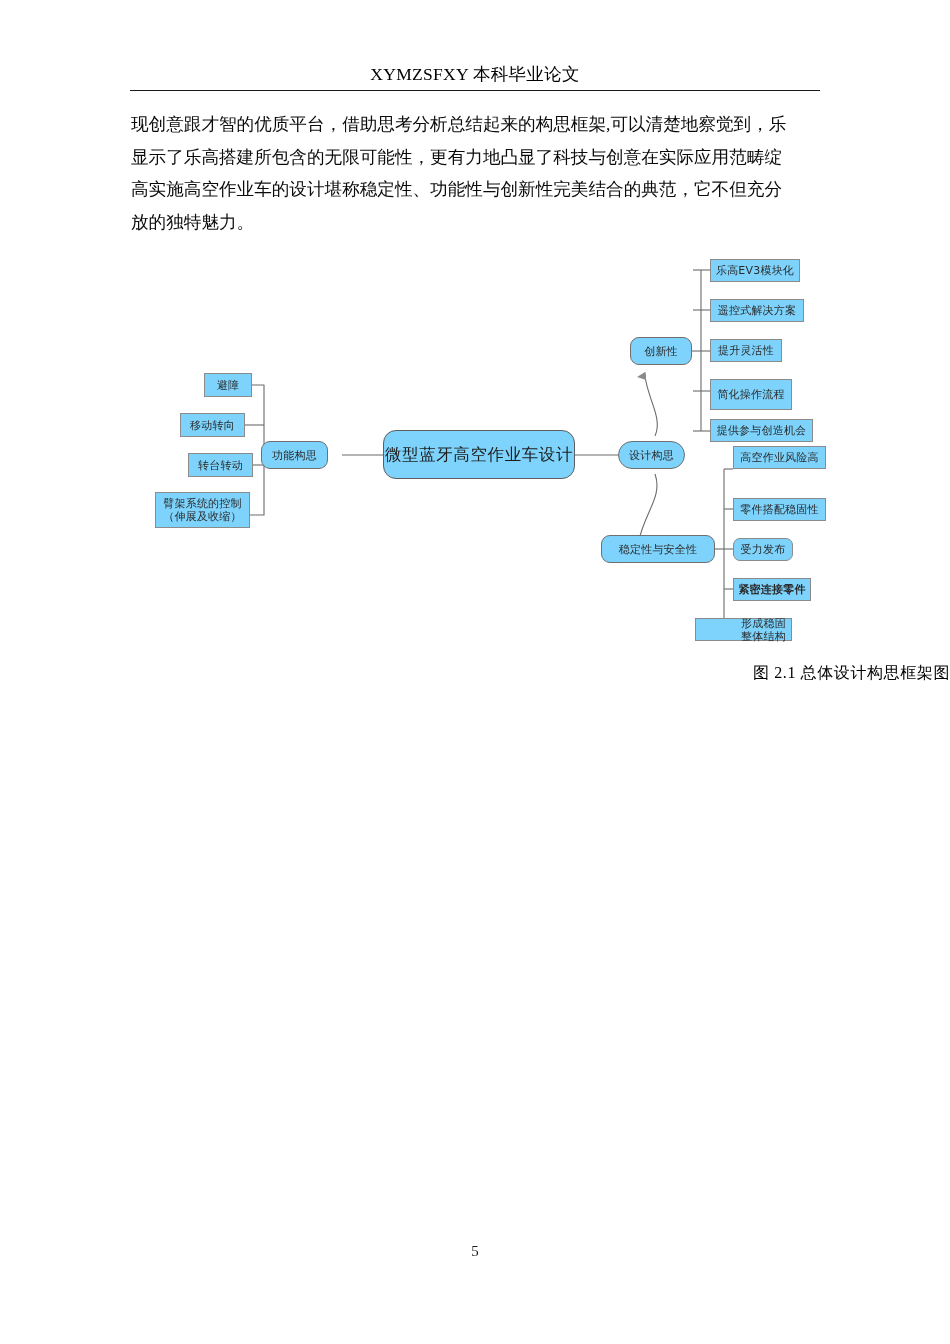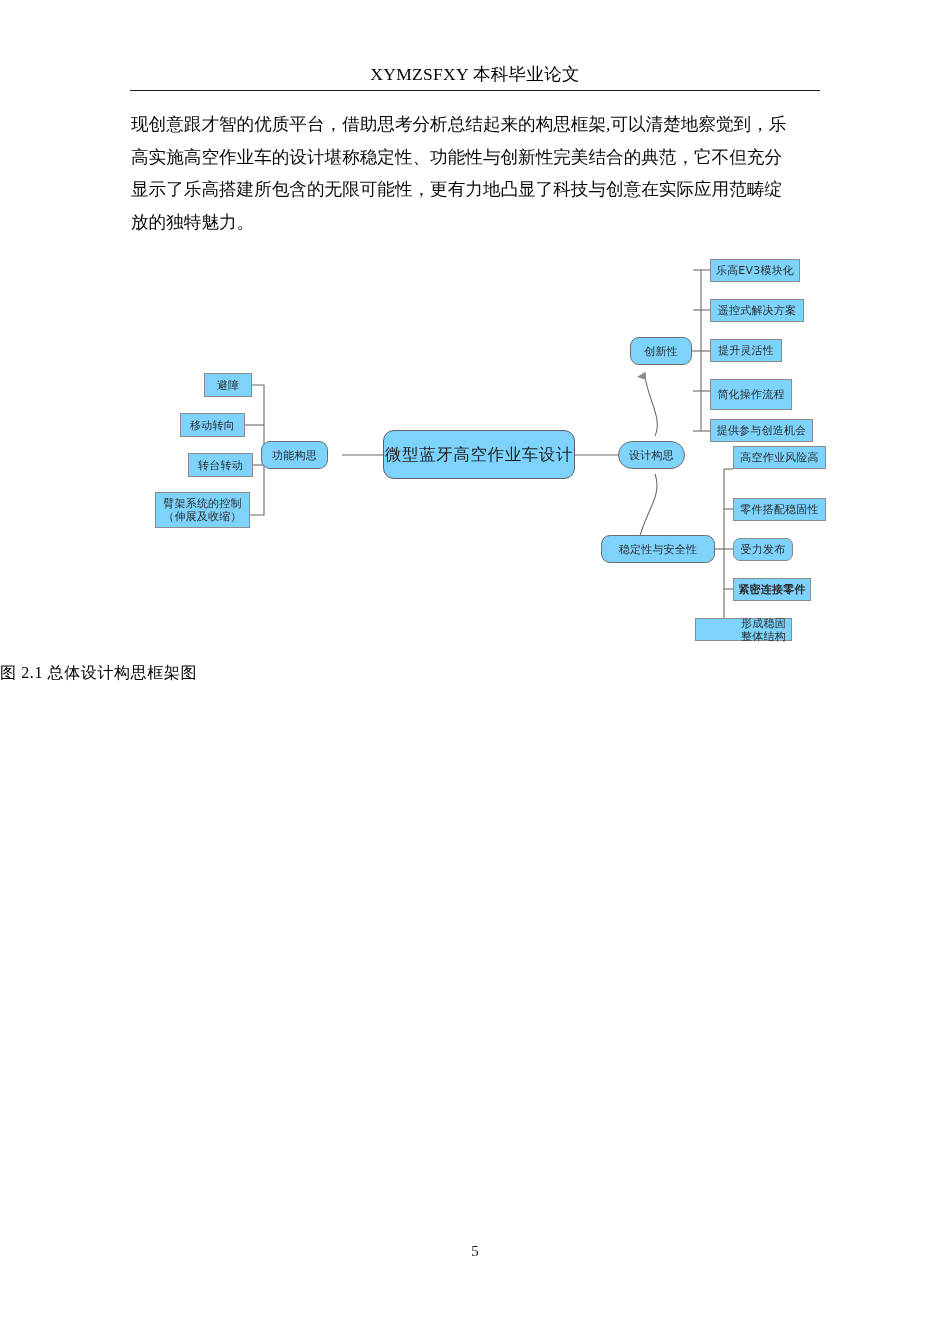--- a/index.html
+++ b/index.html
@@ -101,21 +101,21 @@
     letter-spacing: 0.6px;
     color: #1d1d1d;
   }
 
   
   #figure-caption {
     position: absolute;
     left: 0;
     top: 663px;
     width: 950px;
-    text-align: left;
+    text-align: right;
     font-family: "Liberation Serif", "DejaVu Serif", serif;
     font-size: 16px;
     letter-spacing: 0.6px;
     color: #000;
   }
 
   
   #page-number {
     position: absolute;
     left: 0;
@@ -135,24 +135,24 @@
   <div id="header-area">
     <span id="header-title">XYMZSFXY 本科毕业论文</span>
   </div>
   <div id="header-rule"></div>
 
   <div id="body-paragraph">
     <span class="line justify">
       <span>现创意跟才智的优质平台，借助思考分析总结起来的构思框架,可以清楚地察觉到，乐</span>
     </span>
     <span class="line justify">
-      <span>高实施高空作业车的设计堪称稳定性、功能性与创新性完美结合的典范，它不但充分</span>
+      <span>显示了乐高搭建所包含的无限可能性，更有力地凸显了科技与创意在实际应用范畴绽</span>
     </span>
     <span class="line justify">
-      <span>显示了乐高搭建所包含的无限可能性，更有力地凸显了科技与创意在实际应用范畴绽</span>
+      <span>高实施高空作业车的设计堪称稳定性、功能性与创新性完美结合的典范，它不但充分</span>
     </span>
     <span class="line">放的独特魅力。</span>
   </div>
 
   <div id="figure-wrap">
 
     <svg id="mindmap-svg" width="950" height="420" viewBox="0 0 950 420">
       <defs>
         <marker id="arrowUp" markerWidth="9" markerHeight="9" refX="4.5" refY="8" orient="auto" markerUnits="userSpaceOnUse">
           <path d="M4.5,0 L0.3,9 L8.7,9 Z" fill="#8a8a8a"></path>
@@ -202,21 +202,21 @@
 
     <div class="nodebox" style="left:188px; top:213px; width:65px; height:24px;">转台转动</div>
 
     <div class="nodebox" style="left:155px; top:252px; width:95px; height:36px; flex-direction:column;">
       <span>臂架系统的控制</span>
       <span>（伸展及收缩）</span>
     </div>
 
     <div class="nodebox rounded" style="left:261px; top:201px; width:67px; height:28px;">功能构思</div>
 
-    <div class="nodebox rounded center-node" style="left:383px; top:190px; width:192px; height:49px;">微型蓝牙高空作业车设计</div>
+    <div class="nodebox rounded center-node" style="left:383px; top:190px; width:192px; height:49px;border-radius:13px;">微型蓝牙高空作业车设计</div>
 
     <div class="nodebox rounded" style="left:618px; top:201px; width:67px; height:28px;border-radius:14px;">设计构思</div>
 
     <div class="nodebox rounded" style="left:630px; top:97px; width:62px; height:28px;">创新性</div>
 
     <div class="nodebox rounded" style="left:601px; top:295px; width:114px; height:28px;">稳定性与安全性</div>
 
     <div class="nodebox" style="left:710px; top:19px; width:90px; height:23px;">乐高EV3模块化</div>
     <div class="nodebox" style="left:710px; top:59px; width:94px; height:23px;">遥控式解决方案</div>
     <div class="nodebox" style="left:710px; top:99px; width:72px; height:23px;">提升灵活性</div>

